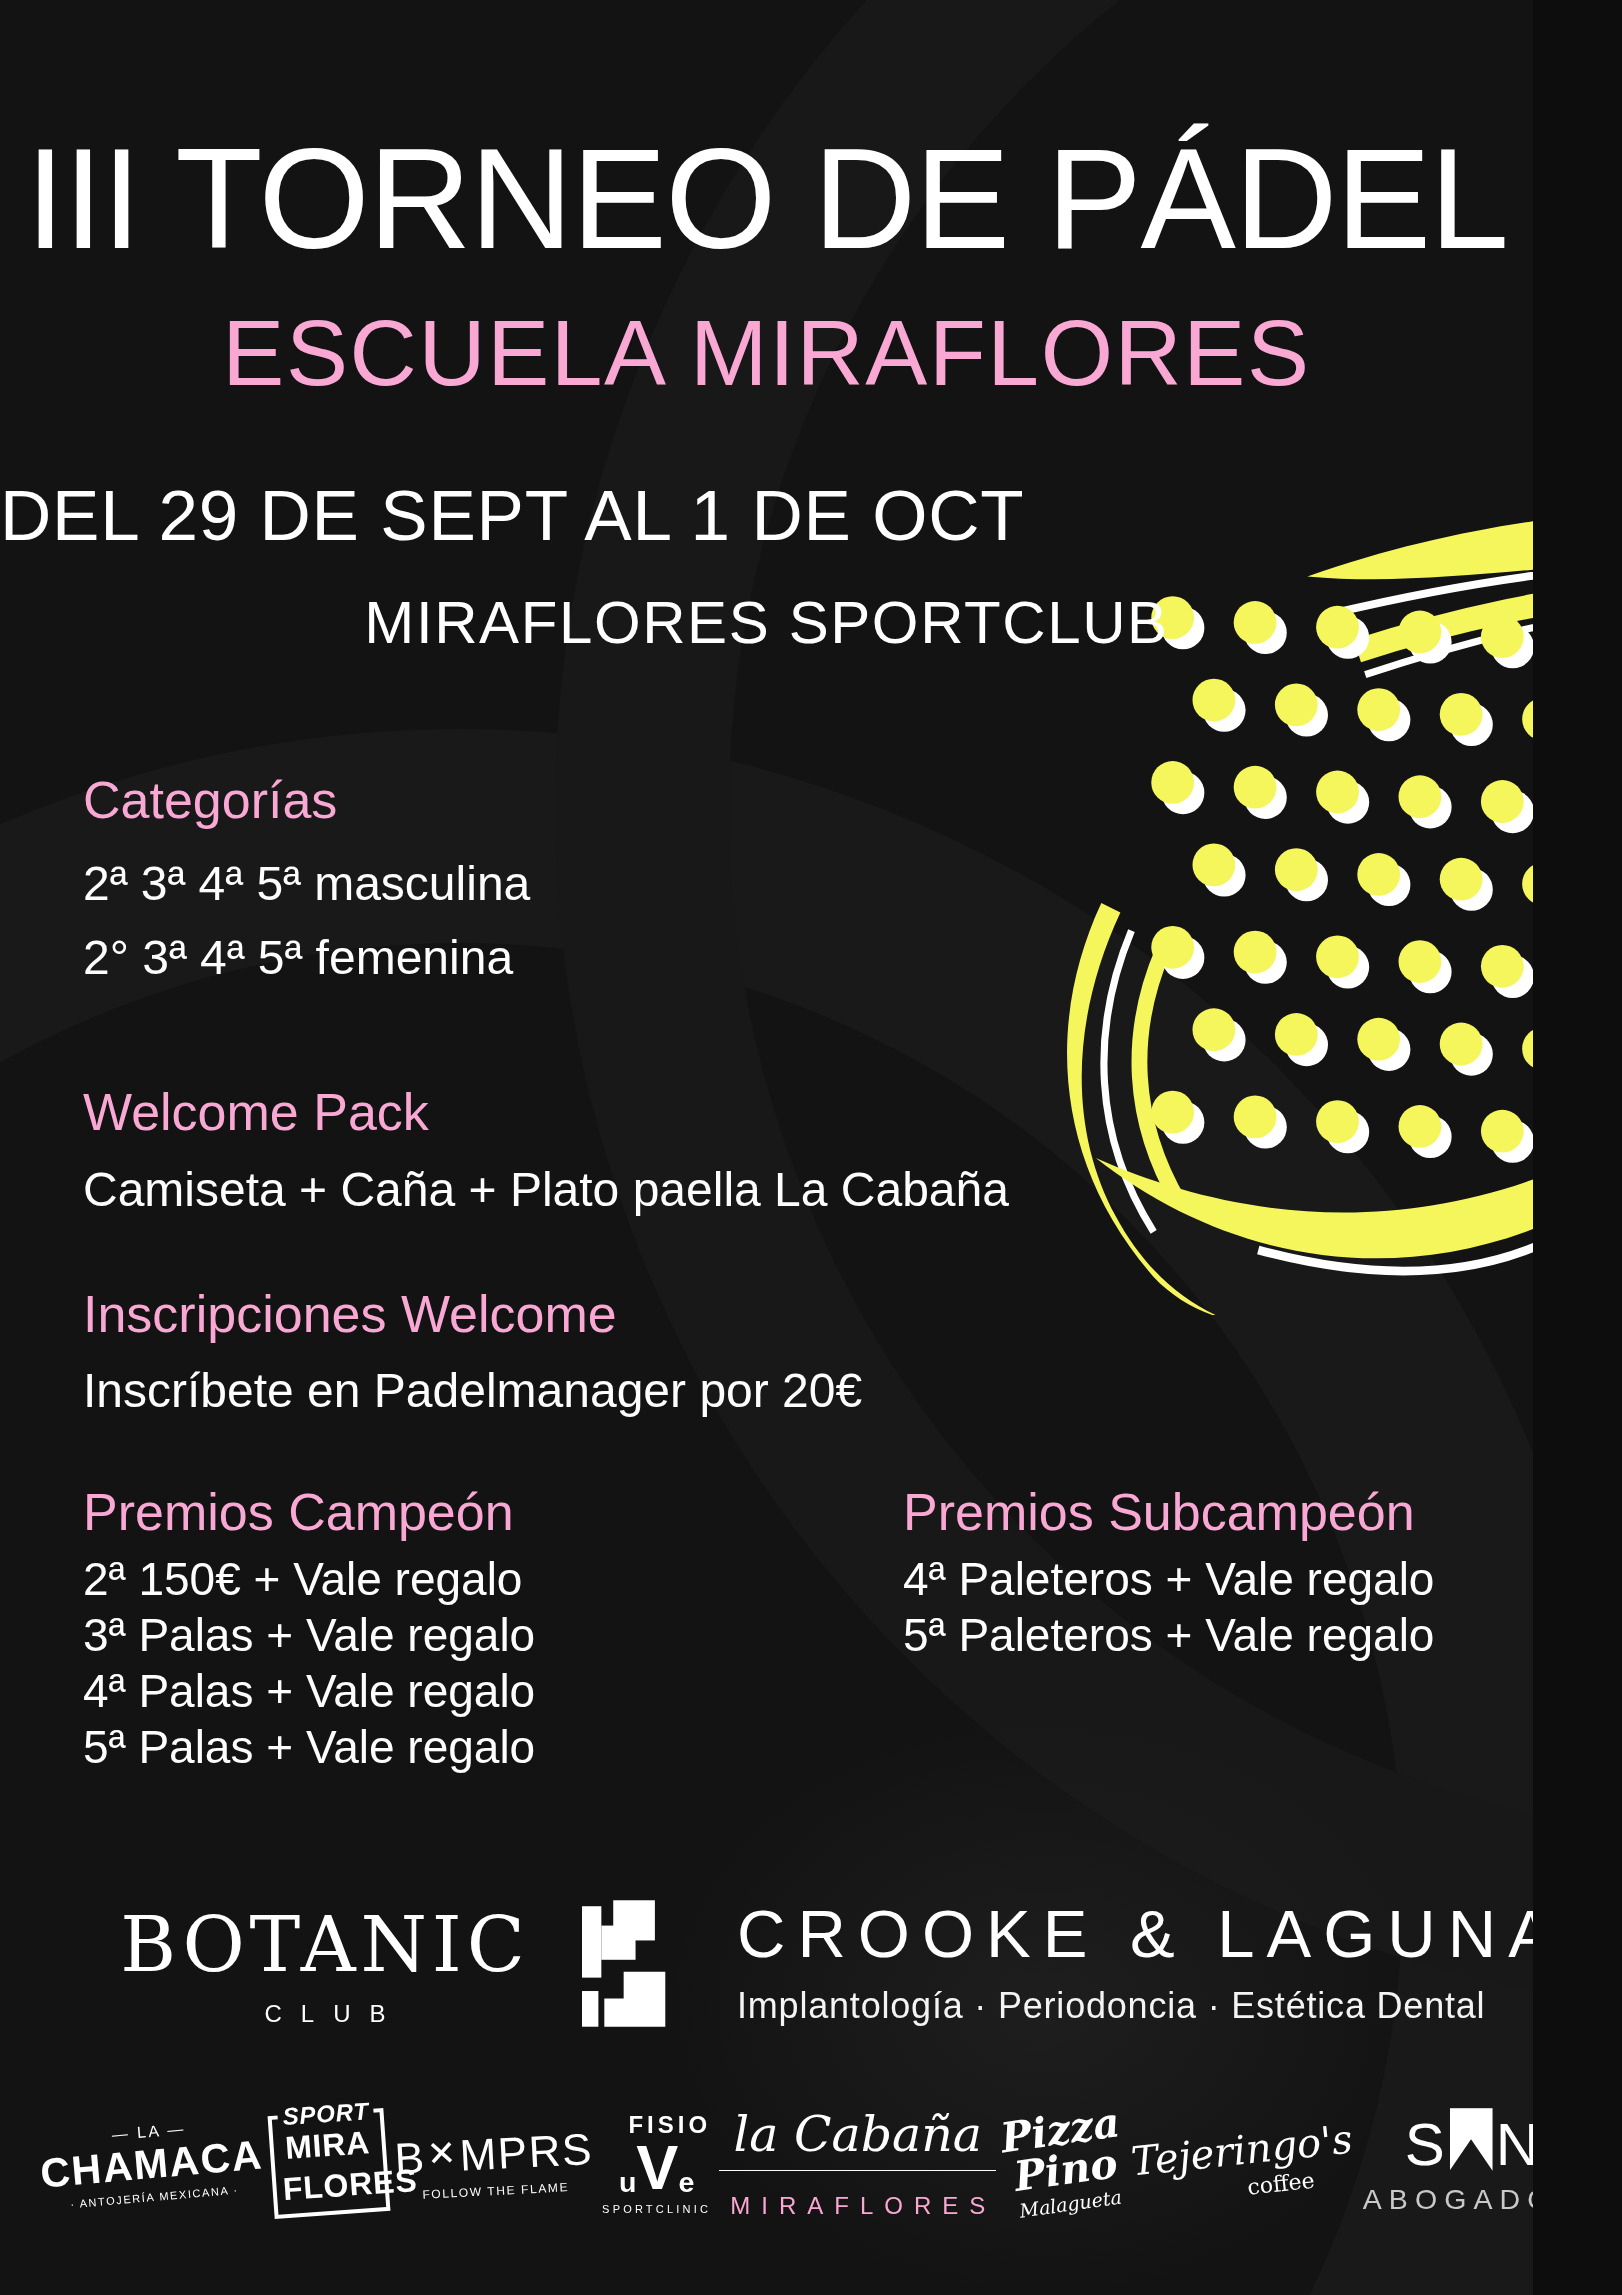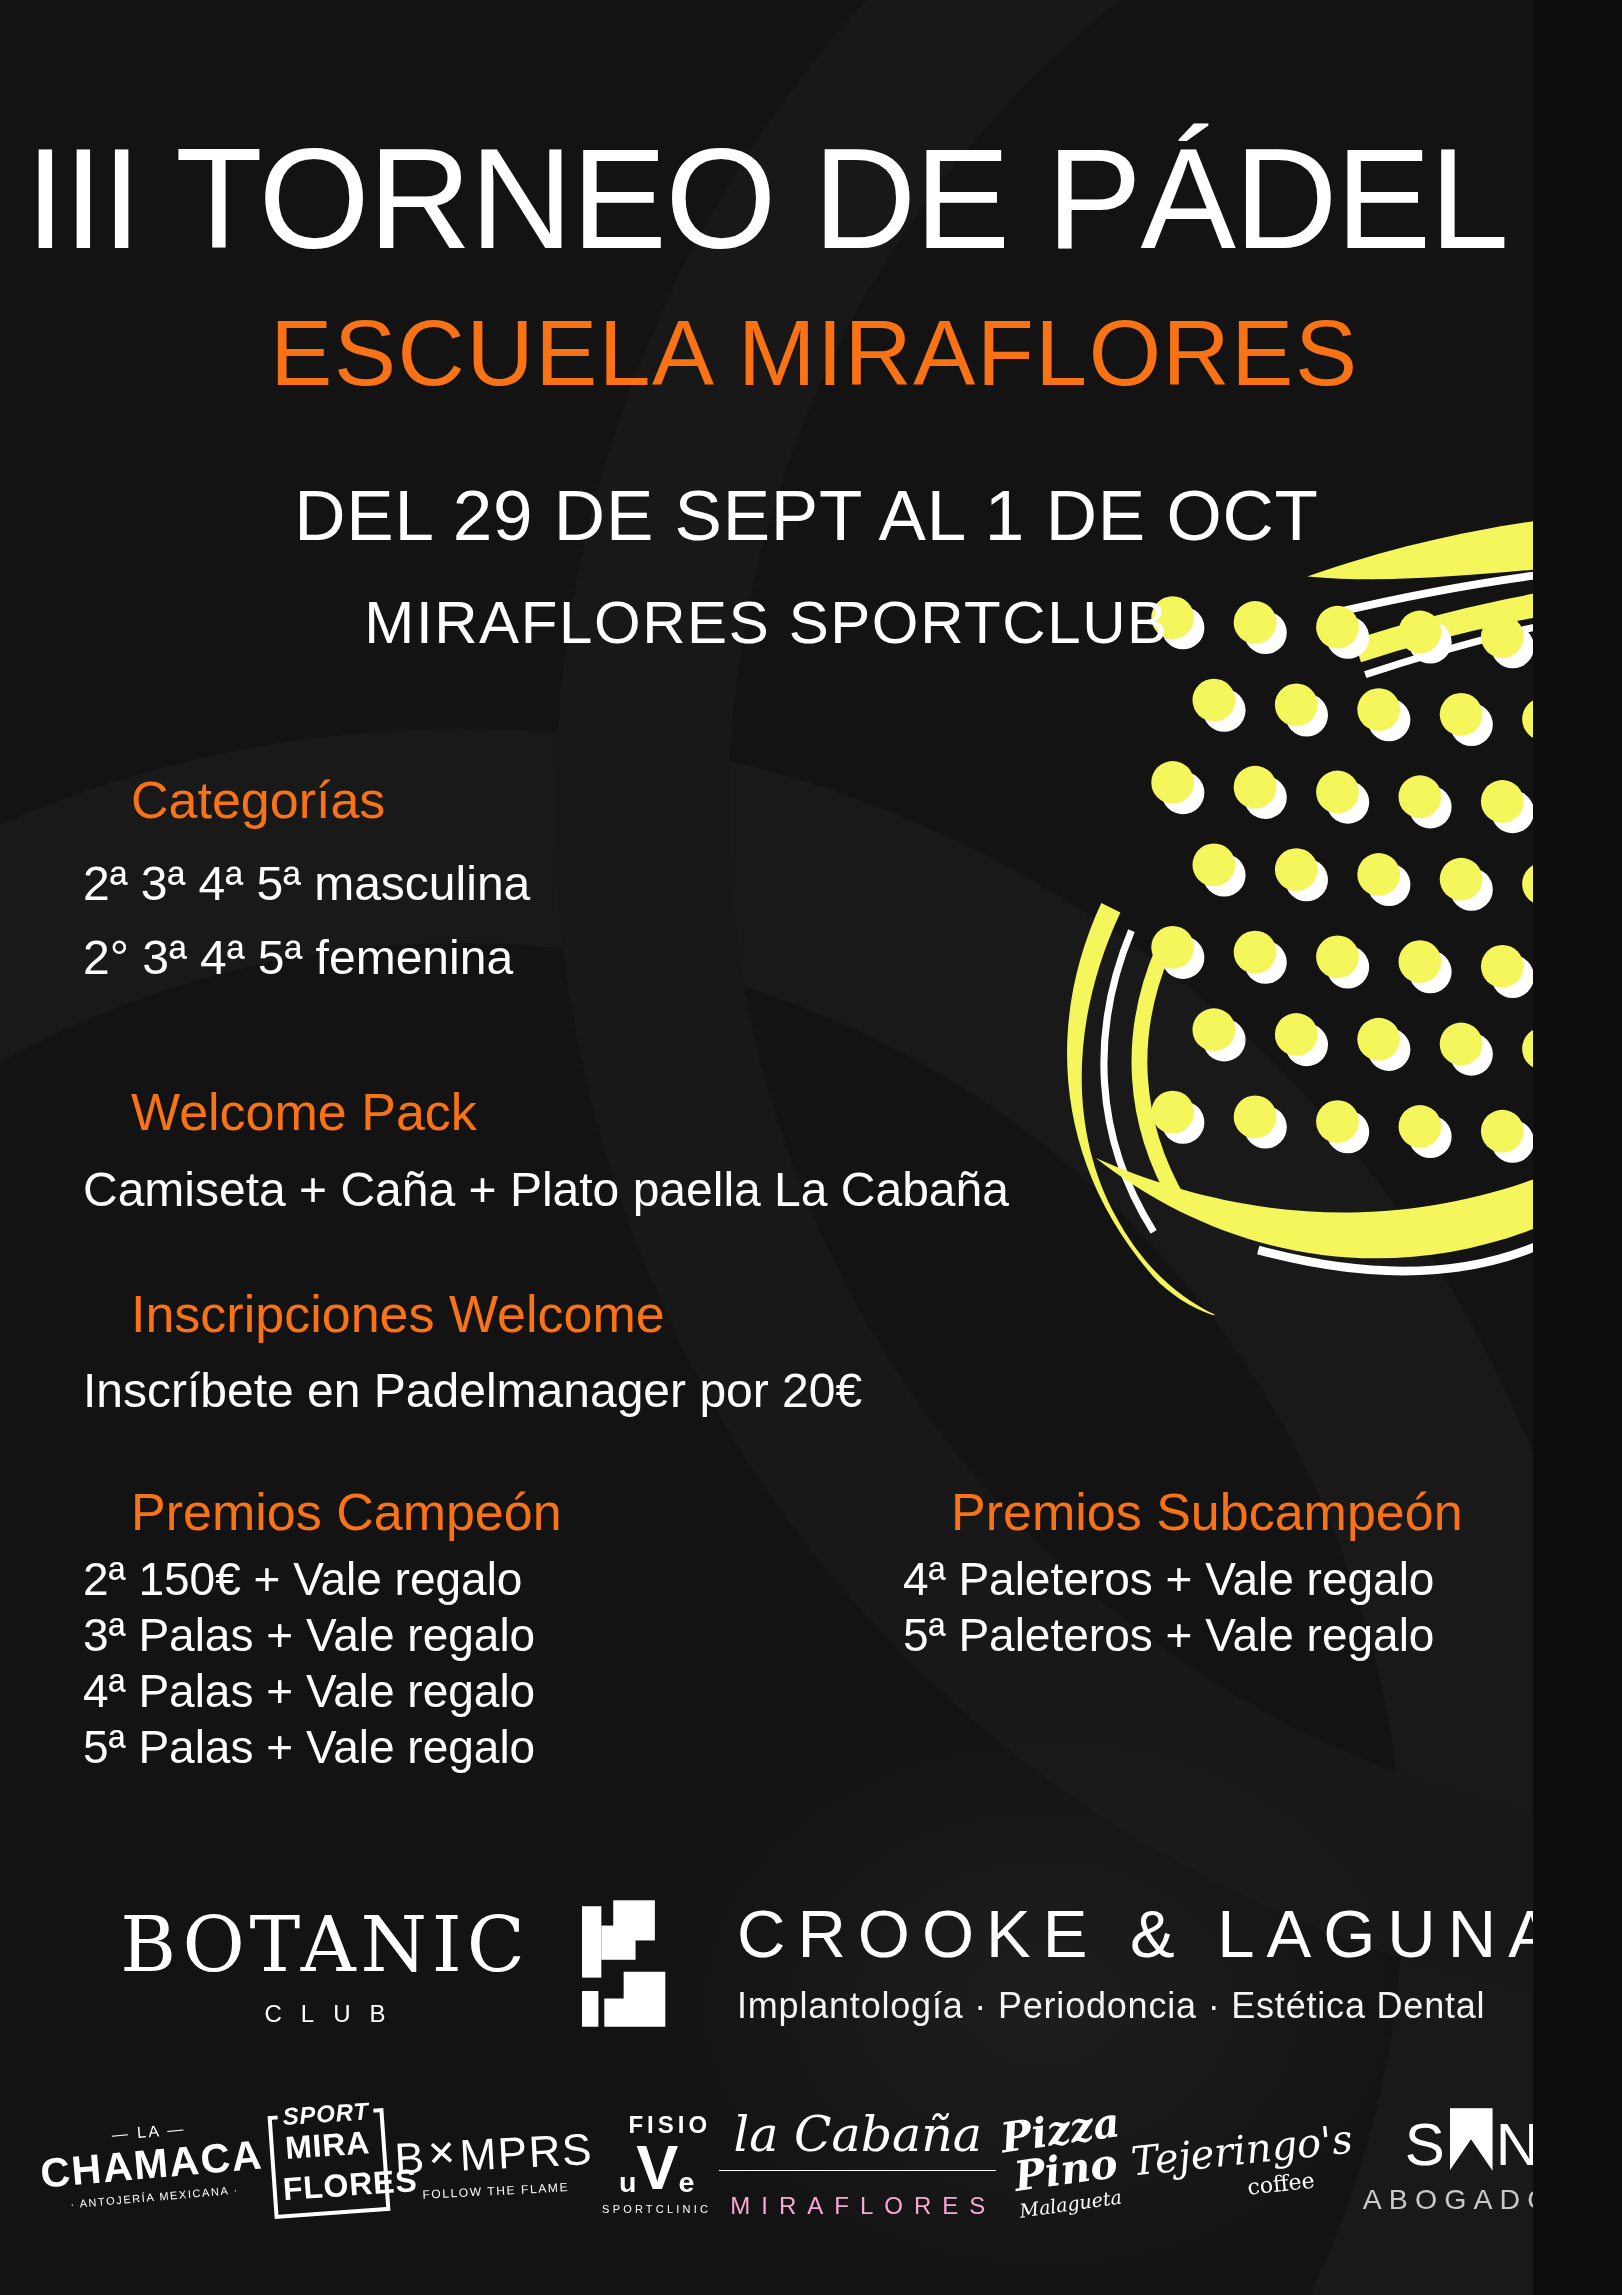--- a/index.html
+++ b/index.html
@@ -19,23 +19,23 @@
   .bg-blob{
     position:absolute;left:650px;top:1704px;width:792px;height:602px;z-index:0;
     background:radial-gradient(ellipse at center,#1e1e1e 0%,rgba(19,19,19,0) 68%);
   }
   .content{position:relative;z-index:2;}
   
   .title{position:absolute;top:117px;left:0;width:100%;text-align:center;
     font-size:143px;letter-spacing:-1.6px;font-weight:400;color:#fff;}
   .subtitle{position:absolute;top:300px;left:0;width:100%;text-align:center;
     font-size:93px;font-weight:400;letter-spacing:1.6px;}
-  .yellow{color:#f97316;padding-left:48px;}
-  .date-line{position:absolute;top:475px;left:0;width:100%;text-align:center;
-    font-size:71px;font-weight:400;letter-spacing:0.8px;padding-left:40px;}
+  .yellow{color:#f9a8d4;}
+  .date-line{position:absolute;top:475px;left:0;width:100%;text-align:left;
+    font-size:71px;font-weight:400;letter-spacing:0.8px;}
   .venue{position:absolute;top:588px;left:0;width:100%;text-align:center;
     font-size:60px;font-weight:400;letter-spacing:1.6px;}
   
   .sec-head{position:absolute;left:83px;font-size:52px;font-weight:400;}
   .sec-line{position:absolute;left:83px;font-size:48px;font-weight:400;color:#fdfdfd;}
   .col2 .sec-head,.col2 .sec-line{left:903px;}
   .prize-list{position:absolute;left:83px;top:1551px;font-size:46px;line-height:56px;color:#fdfdfd;}
   .prize-list.right{left:903px;}
   
   .racket{position:absolute;left:1052px;top:475px;z-index:1;}

